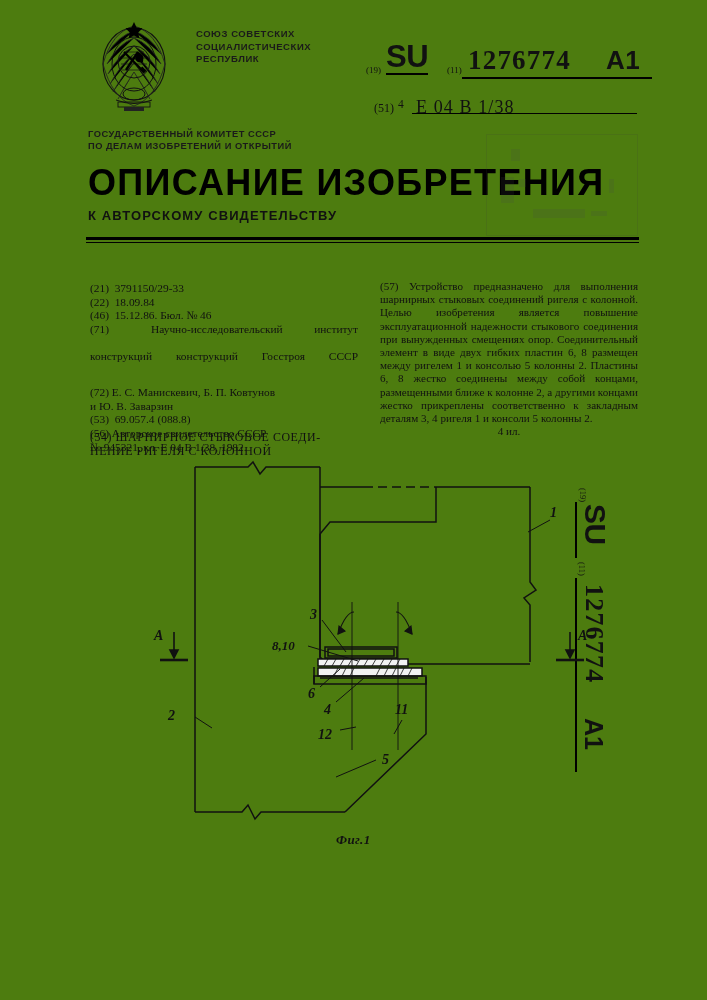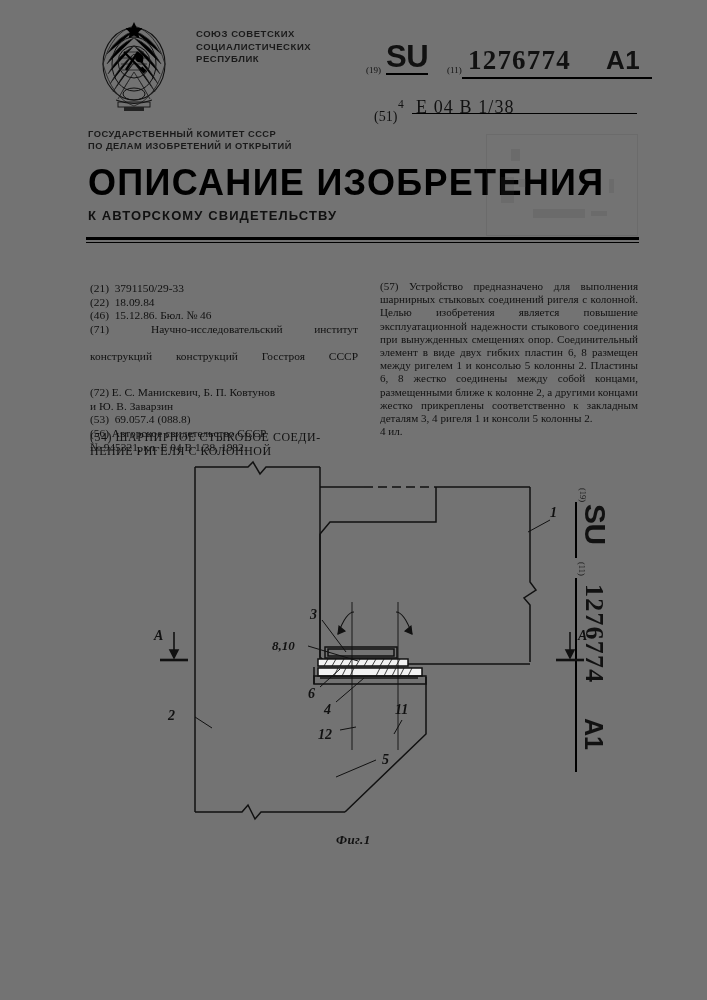--- a/index.html
+++ b/index.html
@@ -1,20 +1,20 @@
 <!DOCTYPE html>
 <html><head>
 <meta charset="utf-8">
 <style>
   html,body{margin:0;padding:0;background:#ffffff;}
   body{
     width:707px;height:1000px;position:relative;overflow:hidden;
     font-family:"Liberation Serif", serif;color:#111;
   }
-  .page{position:absolute;inset:0;background:#737373;}
+  .page{position:absolute;inset:0;background:#4d7c0f;}
 
   
   .emblem{position:absolute;left:88px;top:14px;width:92px;height:104px;}
   .emblem svg{width:100%;height:100%;display:block;}
 
   .ussr-lines{position:absolute;left:196px;top:28px;
     font-family:"Liberation Sans", sans-serif;font-weight:bold;
     font-size:9.5px;letter-spacing:.55px;line-height:12.5px;color:#1a1a1a;}
 
   .num-row{position:absolute;left:366px;top:44px;width:286px;height:40px;}
@@ -23,21 +23,21 @@
       font-weight:bold;font-size:31px;letter-spacing:-0.5px;
       border-bottom:2.2px solid #000;padding-bottom:1px;line-height:30px;}
   .kind11{position:absolute;left:81px;top:21px;font-size:9px;}
   .patnum{position:absolute;left:102px;top:2px;font-family:"Liberation Serif",serif;
       font-weight:bold;font-size:27px;letter-spacing:1.2px;line-height:28px;}
   .kindA1{position:absolute;left:240px;top:2px;font-family:"Liberation Sans",sans-serif;
       font-weight:bold;font-size:26px;letter-spacing:0.5px;line-height:28px;}
   .numrule{position:absolute;left:96px;top:33px;width:190px;height:2.2px;background:#000;}
 
   .ipc-row{position:absolute;left:374px;top:97px;width:280px;}
-  .ipc-code51{position:absolute;left:0;top:12px;font-size:14px;}
+  .ipc-code51{position:absolute;left:0;top:4px;font-size:12px;}
   .ipc-4{position:absolute;left:24px;top:1px;font-size:11.5px;}
   .ipc-class{position:absolute;left:42px;top:0px;font-size:18px;letter-spacing:1.1px;}
   .ipcrule{position:absolute;left:38px;top:16px;width:225px;height:1.2px;background:#000;}
 
   .committee{position:absolute;left:88px;top:128px;
     font-family:"Liberation Sans",sans-serif;font-weight:bold;font-size:9.3px;
     letter-spacing:.5px;line-height:12px;color:#1a1a1a;}
 
   .opisanie{position:absolute;left:88px;top:168px;
     font-family:"Liberation Sans",sans-serif;font-weight:bold;
@@ -69,21 +69,21 @@
   .b-just{text-align:justify;text-justify:inter-word;}
   .b-just::after{content:"";display:inline-block;width:100%;}
 
   .title54{position:absolute;left:90px;top:430px;width:268px;
     font-size:11.9px;line-height:14px;letter-spacing:.55px;}
 
   
   .abstract{position:absolute;left:380px;top:280px;width:258px;
     font-size:11.1px;line-height:13.2px;text-align:justify;
     text-justify:inter-word;hyphens:manual;}
-  .abstract .lastline{text-align:left;}
+  .abstract .lastline{text-align:center;}
 
   
   .sidestrip{position:absolute;left:612px;top:486px;width:400px;height:64px;
     transform:rotate(90deg);transform-origin:0 0;}
   .sidestrip .v19{position:absolute;left:2px;top:24px;font-size:8.5px;}
   .sidestrip .vsu{position:absolute;left:18px;top:2px;
     font-family:"Liberation Sans",sans-serif;font-weight:bold;font-size:30px;
     line-height:30px;letter-spacing:-0.5px;}
   .sidestrip .v11{position:absolute;left:76px;top:25px;font-size:8.5px;}
   .sidestrip .vnum{position:absolute;left:98px;top:4px;font-weight:bold;

